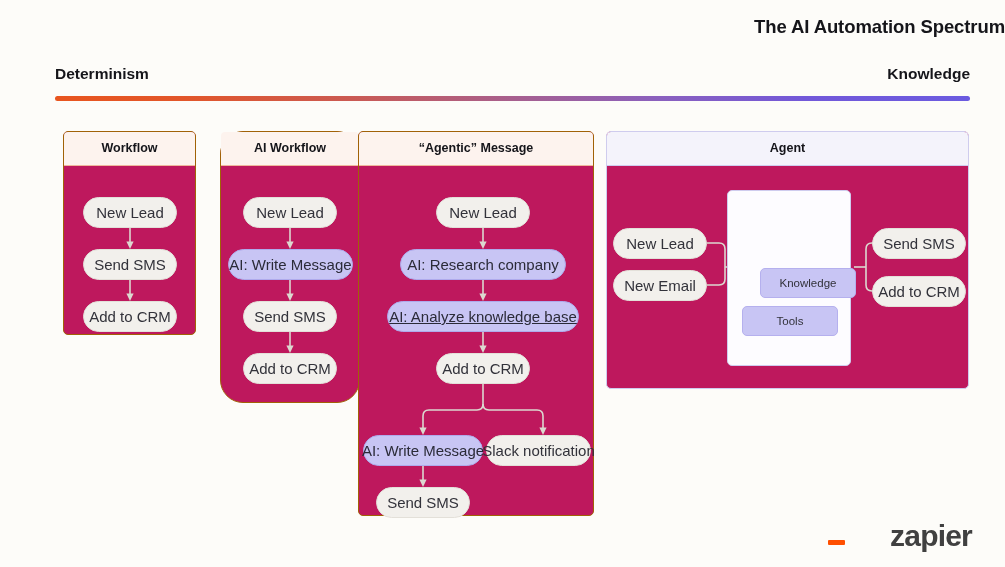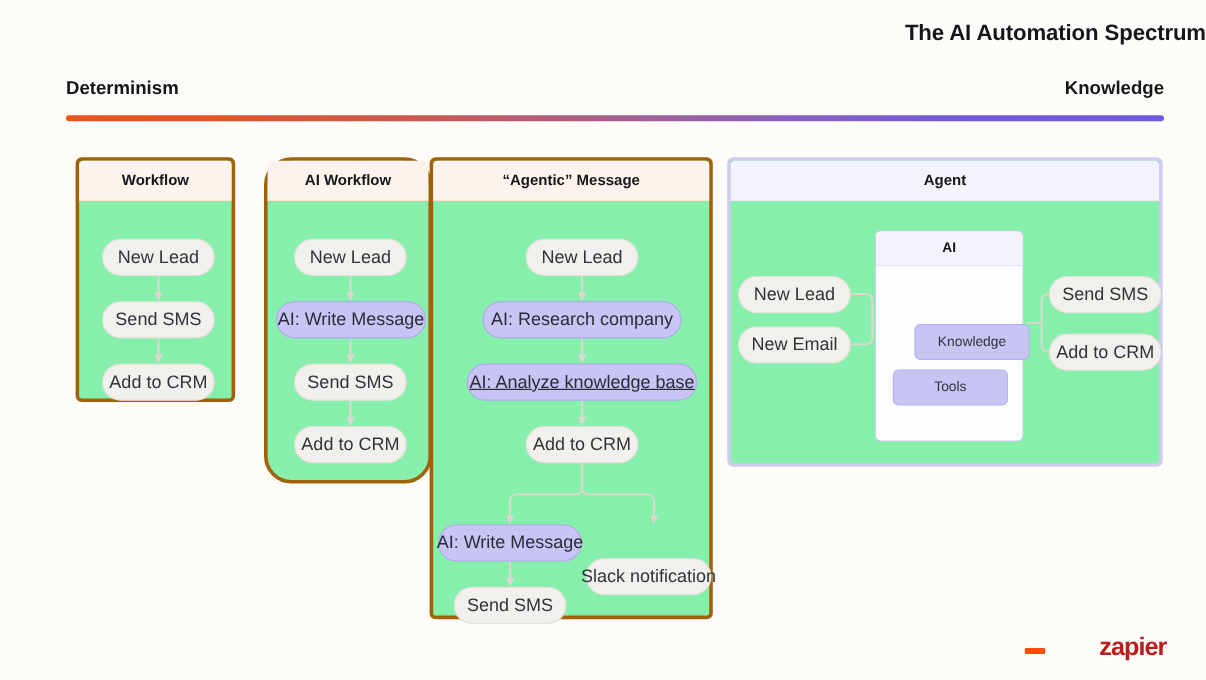--- a/index.html
+++ b/index.html
@@ -31,22 +31,22 @@
     border-radius:3px;
     background:linear-gradient(90deg,#E8551F 0%,#E2562A 14%,#CB5A52 32%,#A75F8E 50%,#8A60BE 66%,#7258D9 82%,#6B5BE0 100%);
   }
 
   
   .panels{
     position:absolute;top:131px;left:0;width:1005px;height:390px;
   }
   .panel{
     position:absolute;top:0;
-    background:#86efac;
-    border:3px solid #a16207;
+    background:#be185d;
+    border:1px solid #a16207;
     border-radius:5px;
     box-sizing:border-box;
   }
   .panel.agent-panel{border-color:#CFCCEE;}
   .panel-head{
     height:33px;line-height:33px;text-align:center;
     font-size:12.5px;font-weight:bold;color:#15151a;
     background:#FDF3EE;
     border-bottom:1px solid #EFB79C;
     border-radius:4px 4px 0 0;
@@ -108,22 +108,22 @@
   
   .logo{
     position:absolute;right:33px;bottom:17px;
     display:flex;align-items:flex-end;gap:5px;
   }
   .logo-underscore{
     width:17px;height:5px;background:#FF4F00;border-radius:1px;
     margin-bottom:5px;
   }
   .logo-word{
-    font-size:21px;font-weight:bold;letter-spacing:-0.8px;
-    color:#b91c1c;line-height:0.95;margin-left:40px;
+    font-size:30px;font-weight:bold;letter-spacing:-0.8px;
+    color:#404040;line-height:0.95;margin-left:40px;
   }
 </style>
 </head>
 <body>
 
 <div class="page">
 
   <div class="title">The AI Automation Spectrum</div>
 
   <div class="spectrum-labels">
@@ -184,21 +184,21 @@
           <polygon points="184,269 180.4,261.5 187.6,261.5"></polygon>
 
           <line x1="64" y1="300" x2="64" y2="314"></line>
           <polygon points="64,321 60.4,313.5 67.6,313.5"></polygon>
         </svg>
         <div class="node" style="left:77px;top:31px;width:94px;">New Lead</div>
         <div class="node ai" style="left:41px;top:83px;width:166px;">AI: Research company</div>
         <div class="node ai" style="left:28px;top:135px;width:192px;text-decoration:underline;">AI: Analyze knowledge base</div>
         <div class="node" style="left:77px;top:187px;width:94px;">Add to CRM</div>
         <div class="node ai" style="left:4px;top:269px;width:120px;">AI: Write Message</div>
-        <div class="node" style="left:127px;top:269px;width:105px;margin-top:28px;">Slack notification</div>
+        <div class="node" style="left:127px;top:269px;width:105px;">Slack notification</div>
         <div class="node" style="left:17px;top:321px;width:94px;">Send SMS</div>
       </div>
     </div>
 
     <div class="panel agent-panel" id="panel-agent">
       <div class="panel-head">Agent</div>
       <div class="panel-body">
         <svg class="conn" width="363" height="224">
 
           <path d="M100,77 L112,77 Q118,77 118,83 L118,101"></path>
@@ -210,21 +210,20 @@
           <path d="M259,101 L259,83 Q259,77 265,77 L277,77"></path>
           <path d="M259,101 L259,119 Q259,125 265,125 L277,125"></path>
           <polygon points="284,77 276.5,73.4 276.5,80.6"></polygon>
           <polygon points="284,125 276.5,121.4 276.5,128.6"></polygon>
         </svg>
 
         <div class="node" style="left:6px;top:62px;width:94px;">New Lead</div>
         <div class="node" style="left:6px;top:104px;width:94px;">New Email</div>
 
         <div class="ai-card" style="left:120px;top:24px;width:124px;height:176px;">
-          <div class="ai-card-head">AI</div>
           <div class="box" style="left:14px;top:77px;width:96px;margin-left:18px;">Knowledge</div>
           <div class="box" style="left:14px;top:115px;width:96px;text-align:right;">Tools</div>
         </div>
 
         <div class="node" style="left:265px;top:62px;width:94px;">Send SMS</div>
         <div class="node" style="left:265px;top:110px;width:94px;">Add to CRM</div>
       </div>
     </div>
 
   </div>

